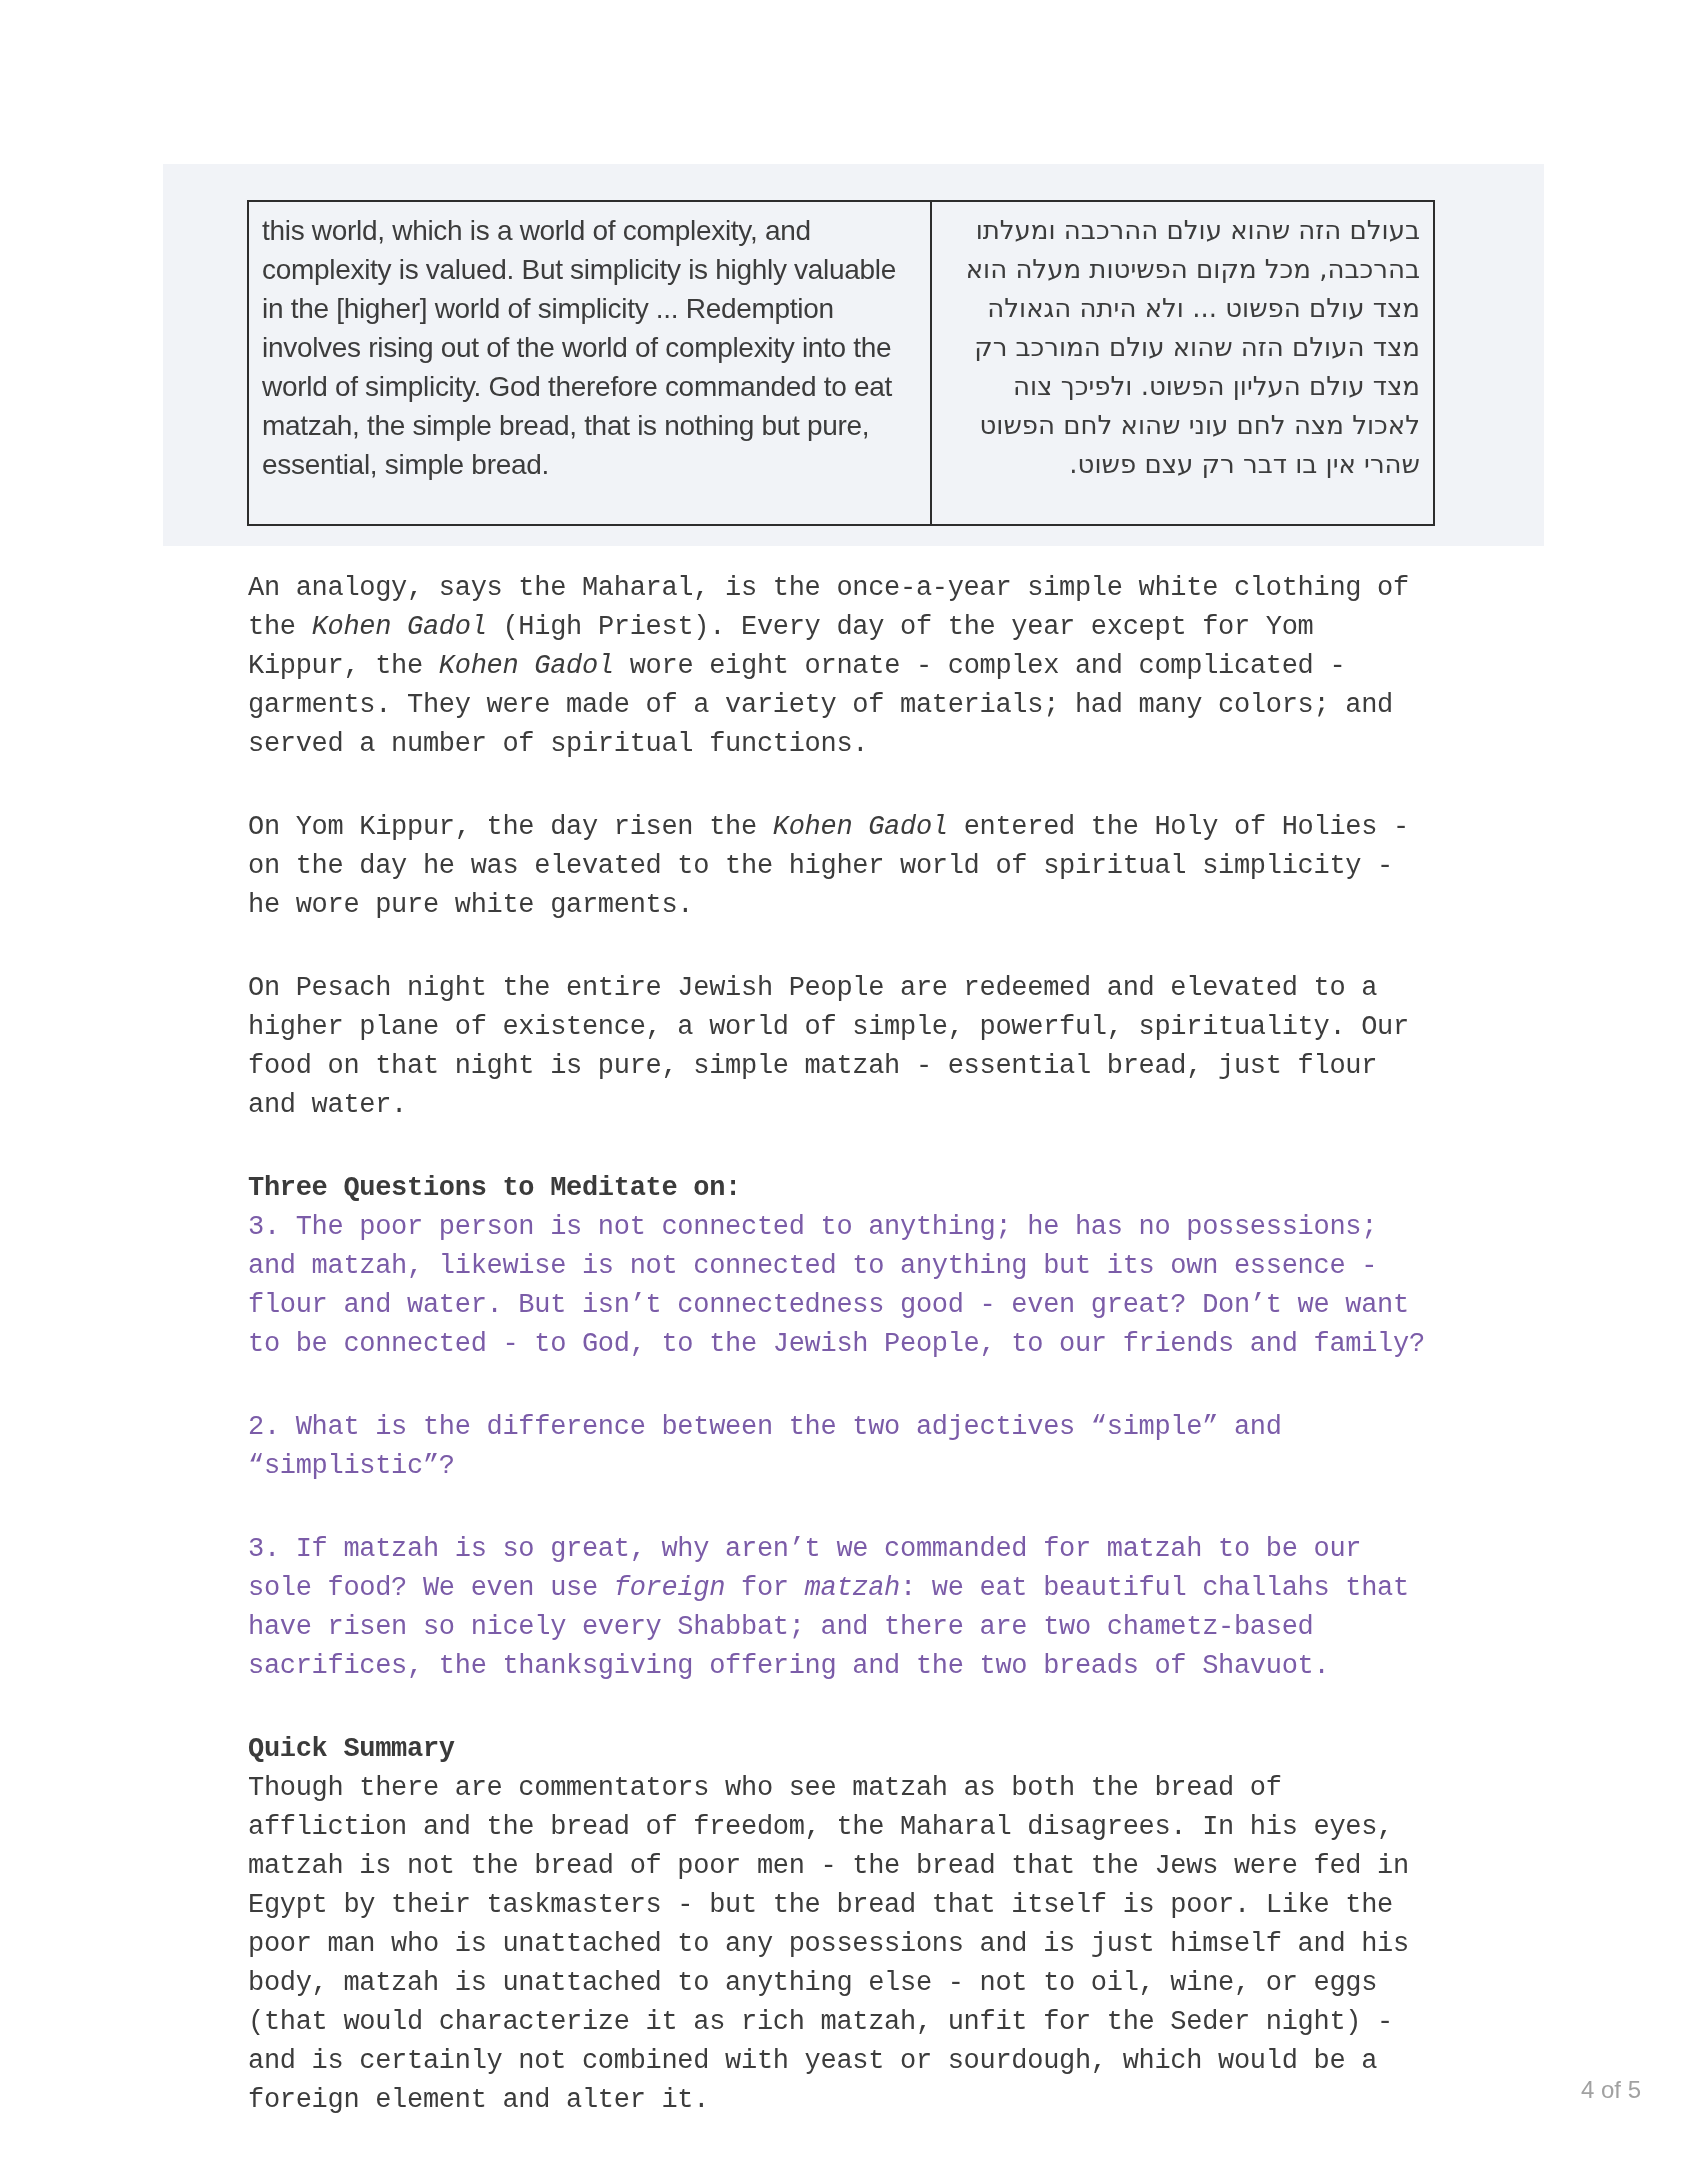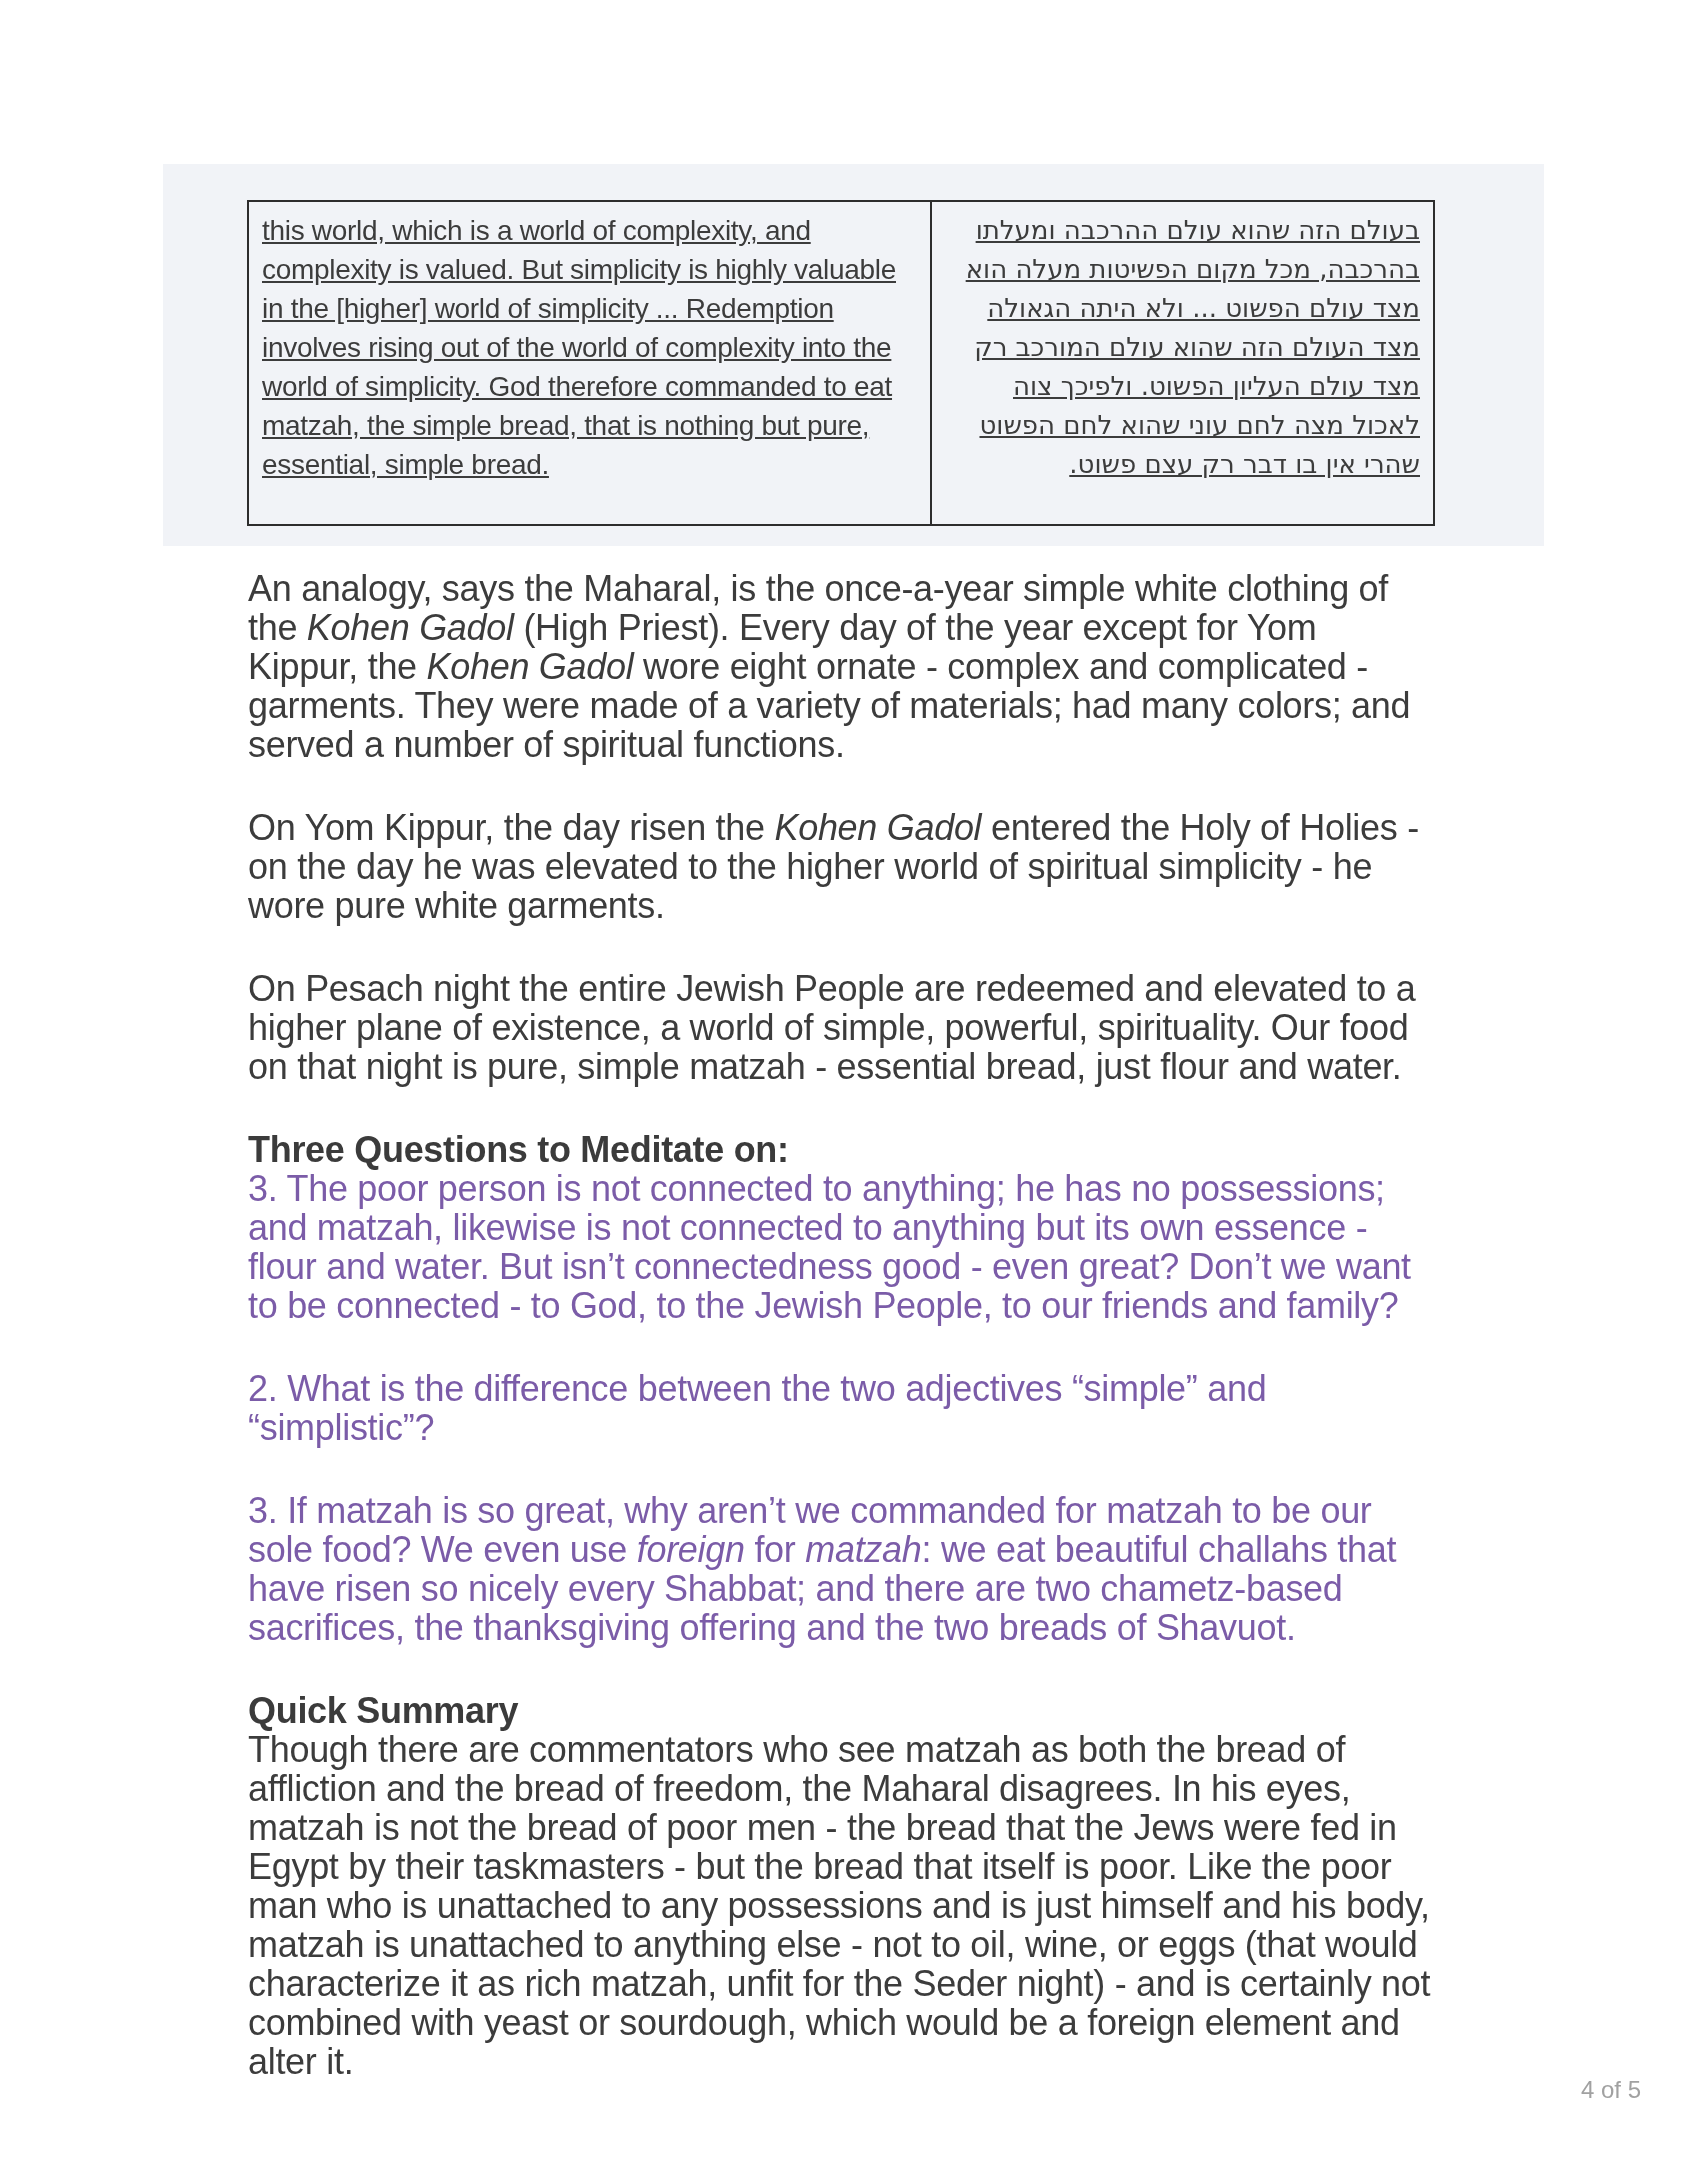--- a/index.html
+++ b/index.html
@@ -26,21 +26,20 @@
     box-sizing: border-box;
     display: flex;
   }
   .quote-cell {
     box-sizing: border-box;
     padding: 9px 13px;
     font-size: 28px;
     line-height: 39px;
     letter-spacing: -0.3px;
     overflow: hidden;
-    text-decoration: underline;
   }
   .quote-cell.en { flex: 0 0 681px; }
   .quote-cell.he {
     flex: 1 1 auto;
     border-left: 2px solid var(--table-border, #2d2d2d);
     direction: rtl;
     text-align: right;
     font-family: "DejaVu Sans", sans-serif;
     font-size: 26px;
     letter-spacing: 0;
@@ -52,22 +51,23 @@
     position: absolute;
     left: 248px; top: 569px;
     width: 1185px;
     font-size: 29px;
     line-height: 39px;
     letter-spacing: -0.3px;
   }
   .content p, .content h3 {
     margin: 0 0 44px 0;
     padding: 0;
-    font-size: 36px;
+    font-size: 27px;
     font-weight: normal;
+    font-family: Liberation Mono, monospace;
   }
   .content h3.heading {
     font-weight: bold;
     margin-bottom: 0;
     color: #3b3b3b;
   }
   .content p.purple { color: var(--accent-purple, #7b5ca8); }
   .content i { font-style: italic; }
 
   .footer {

